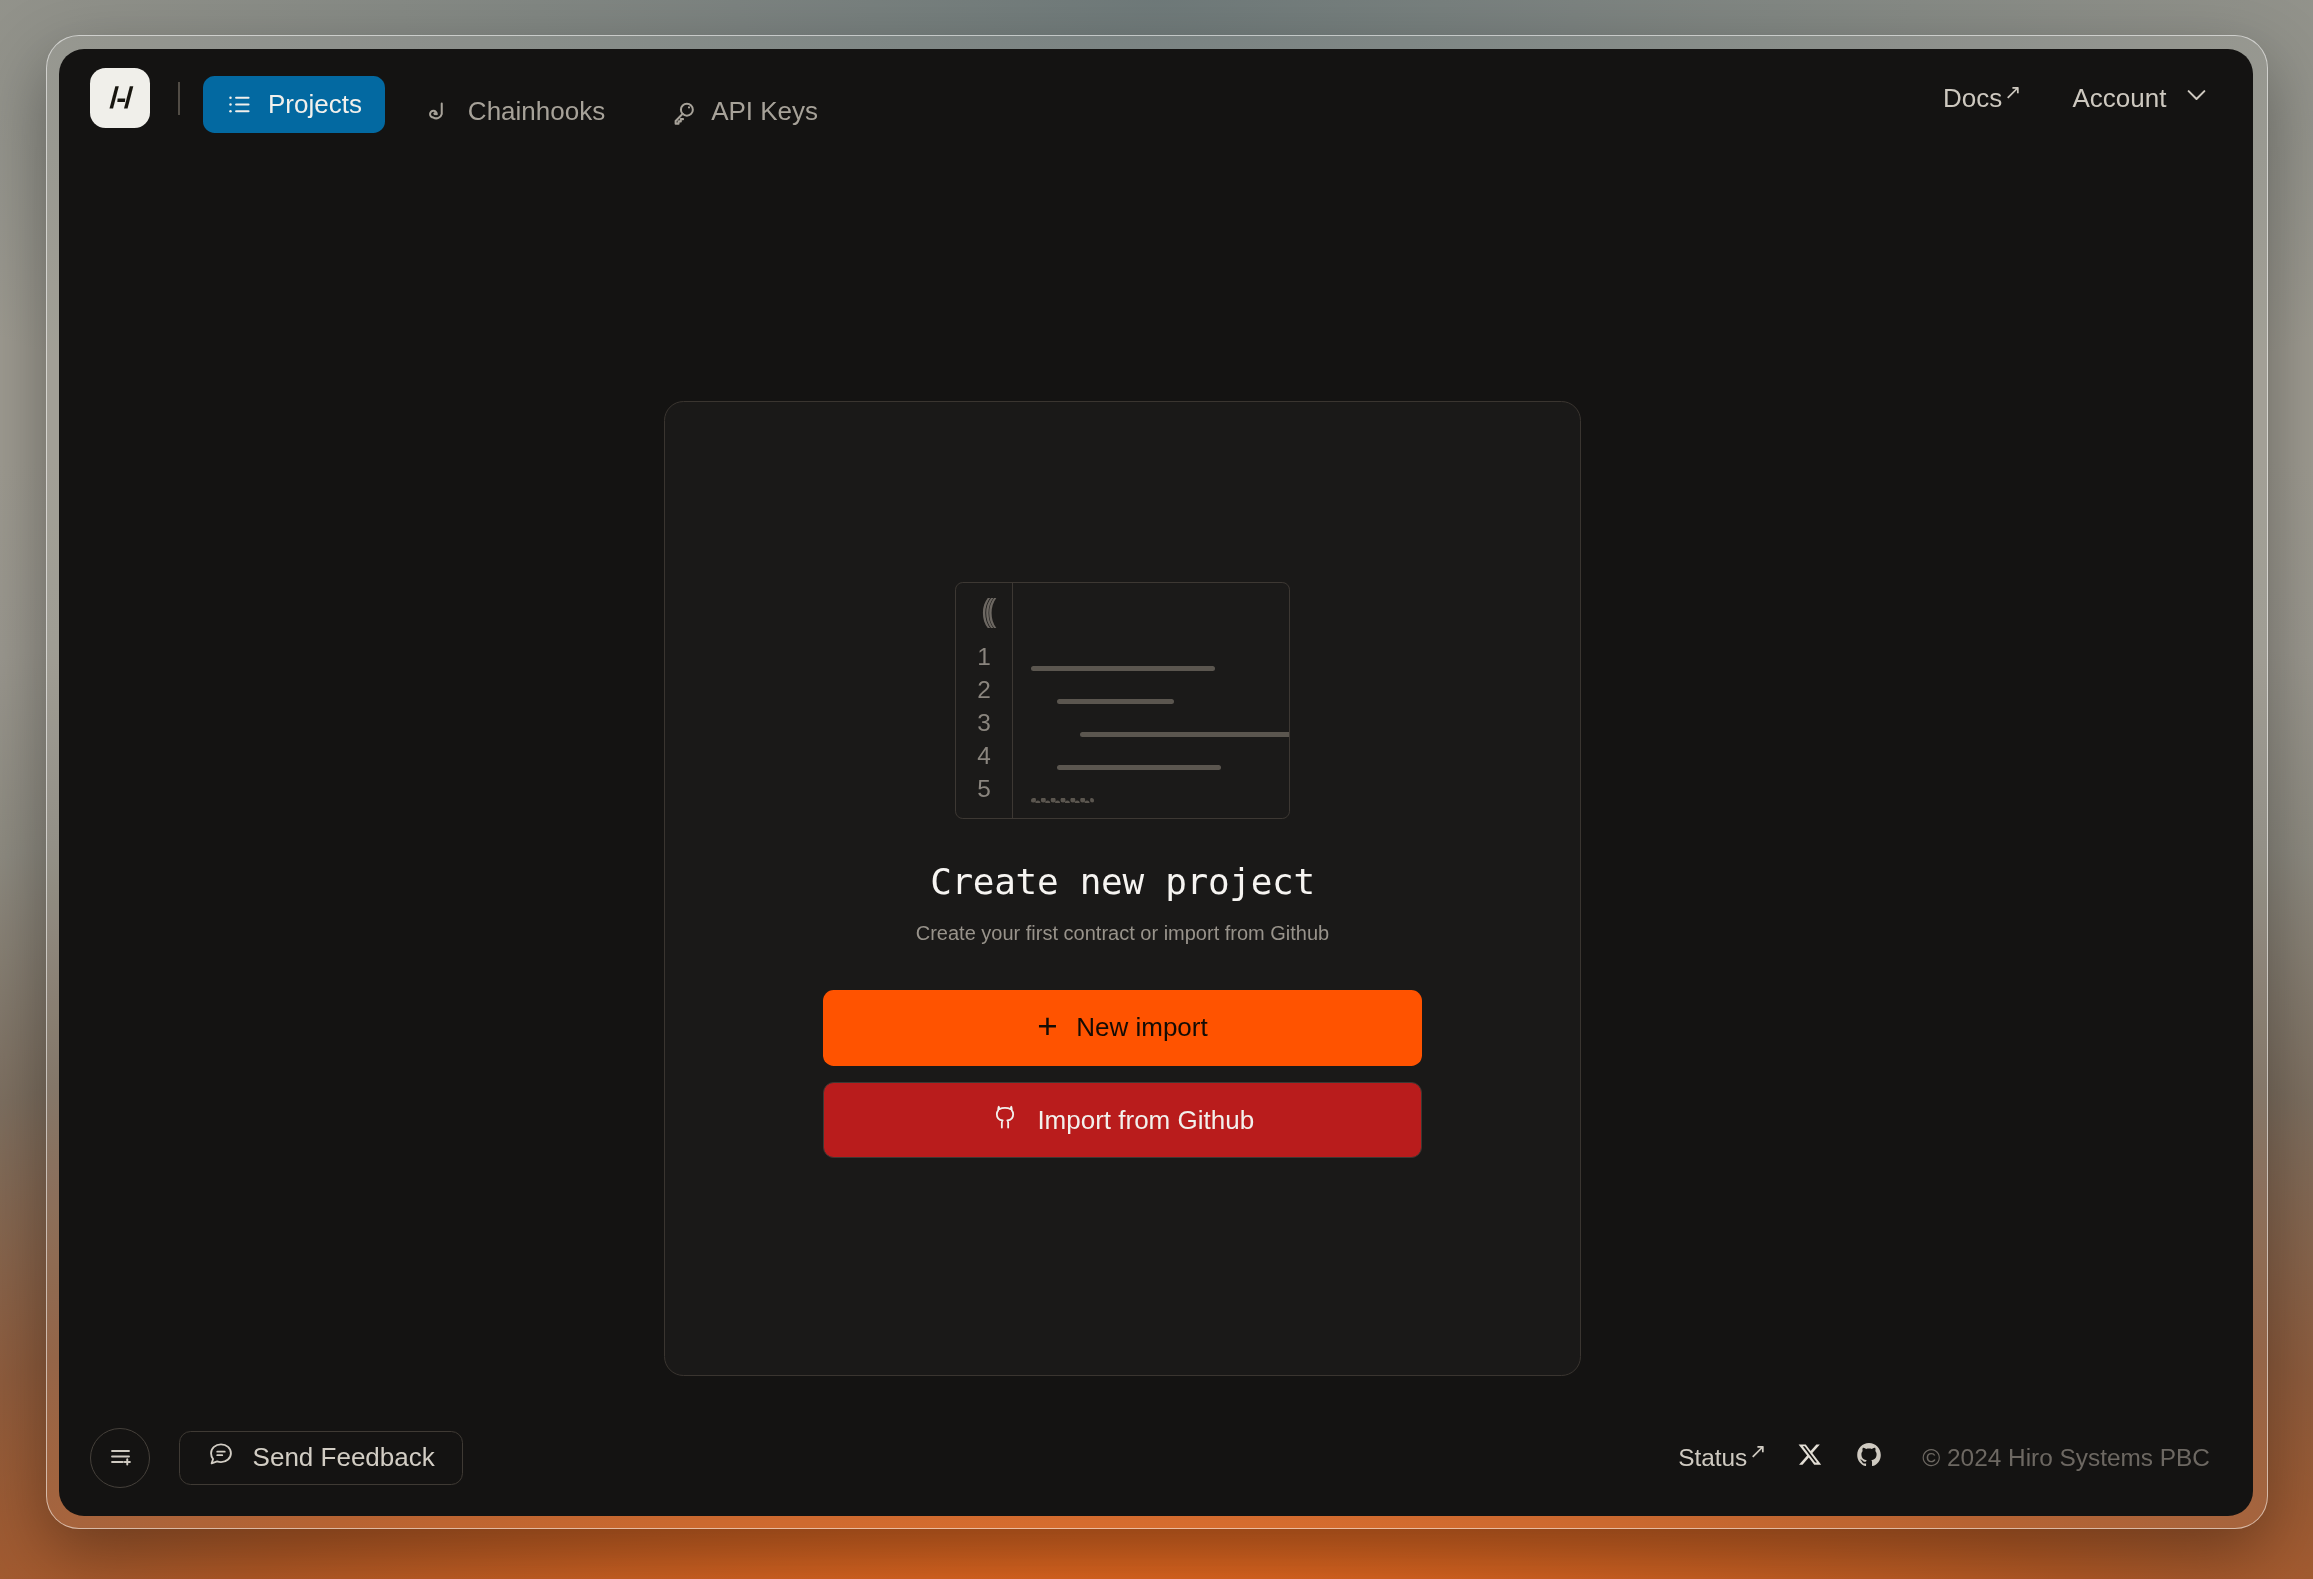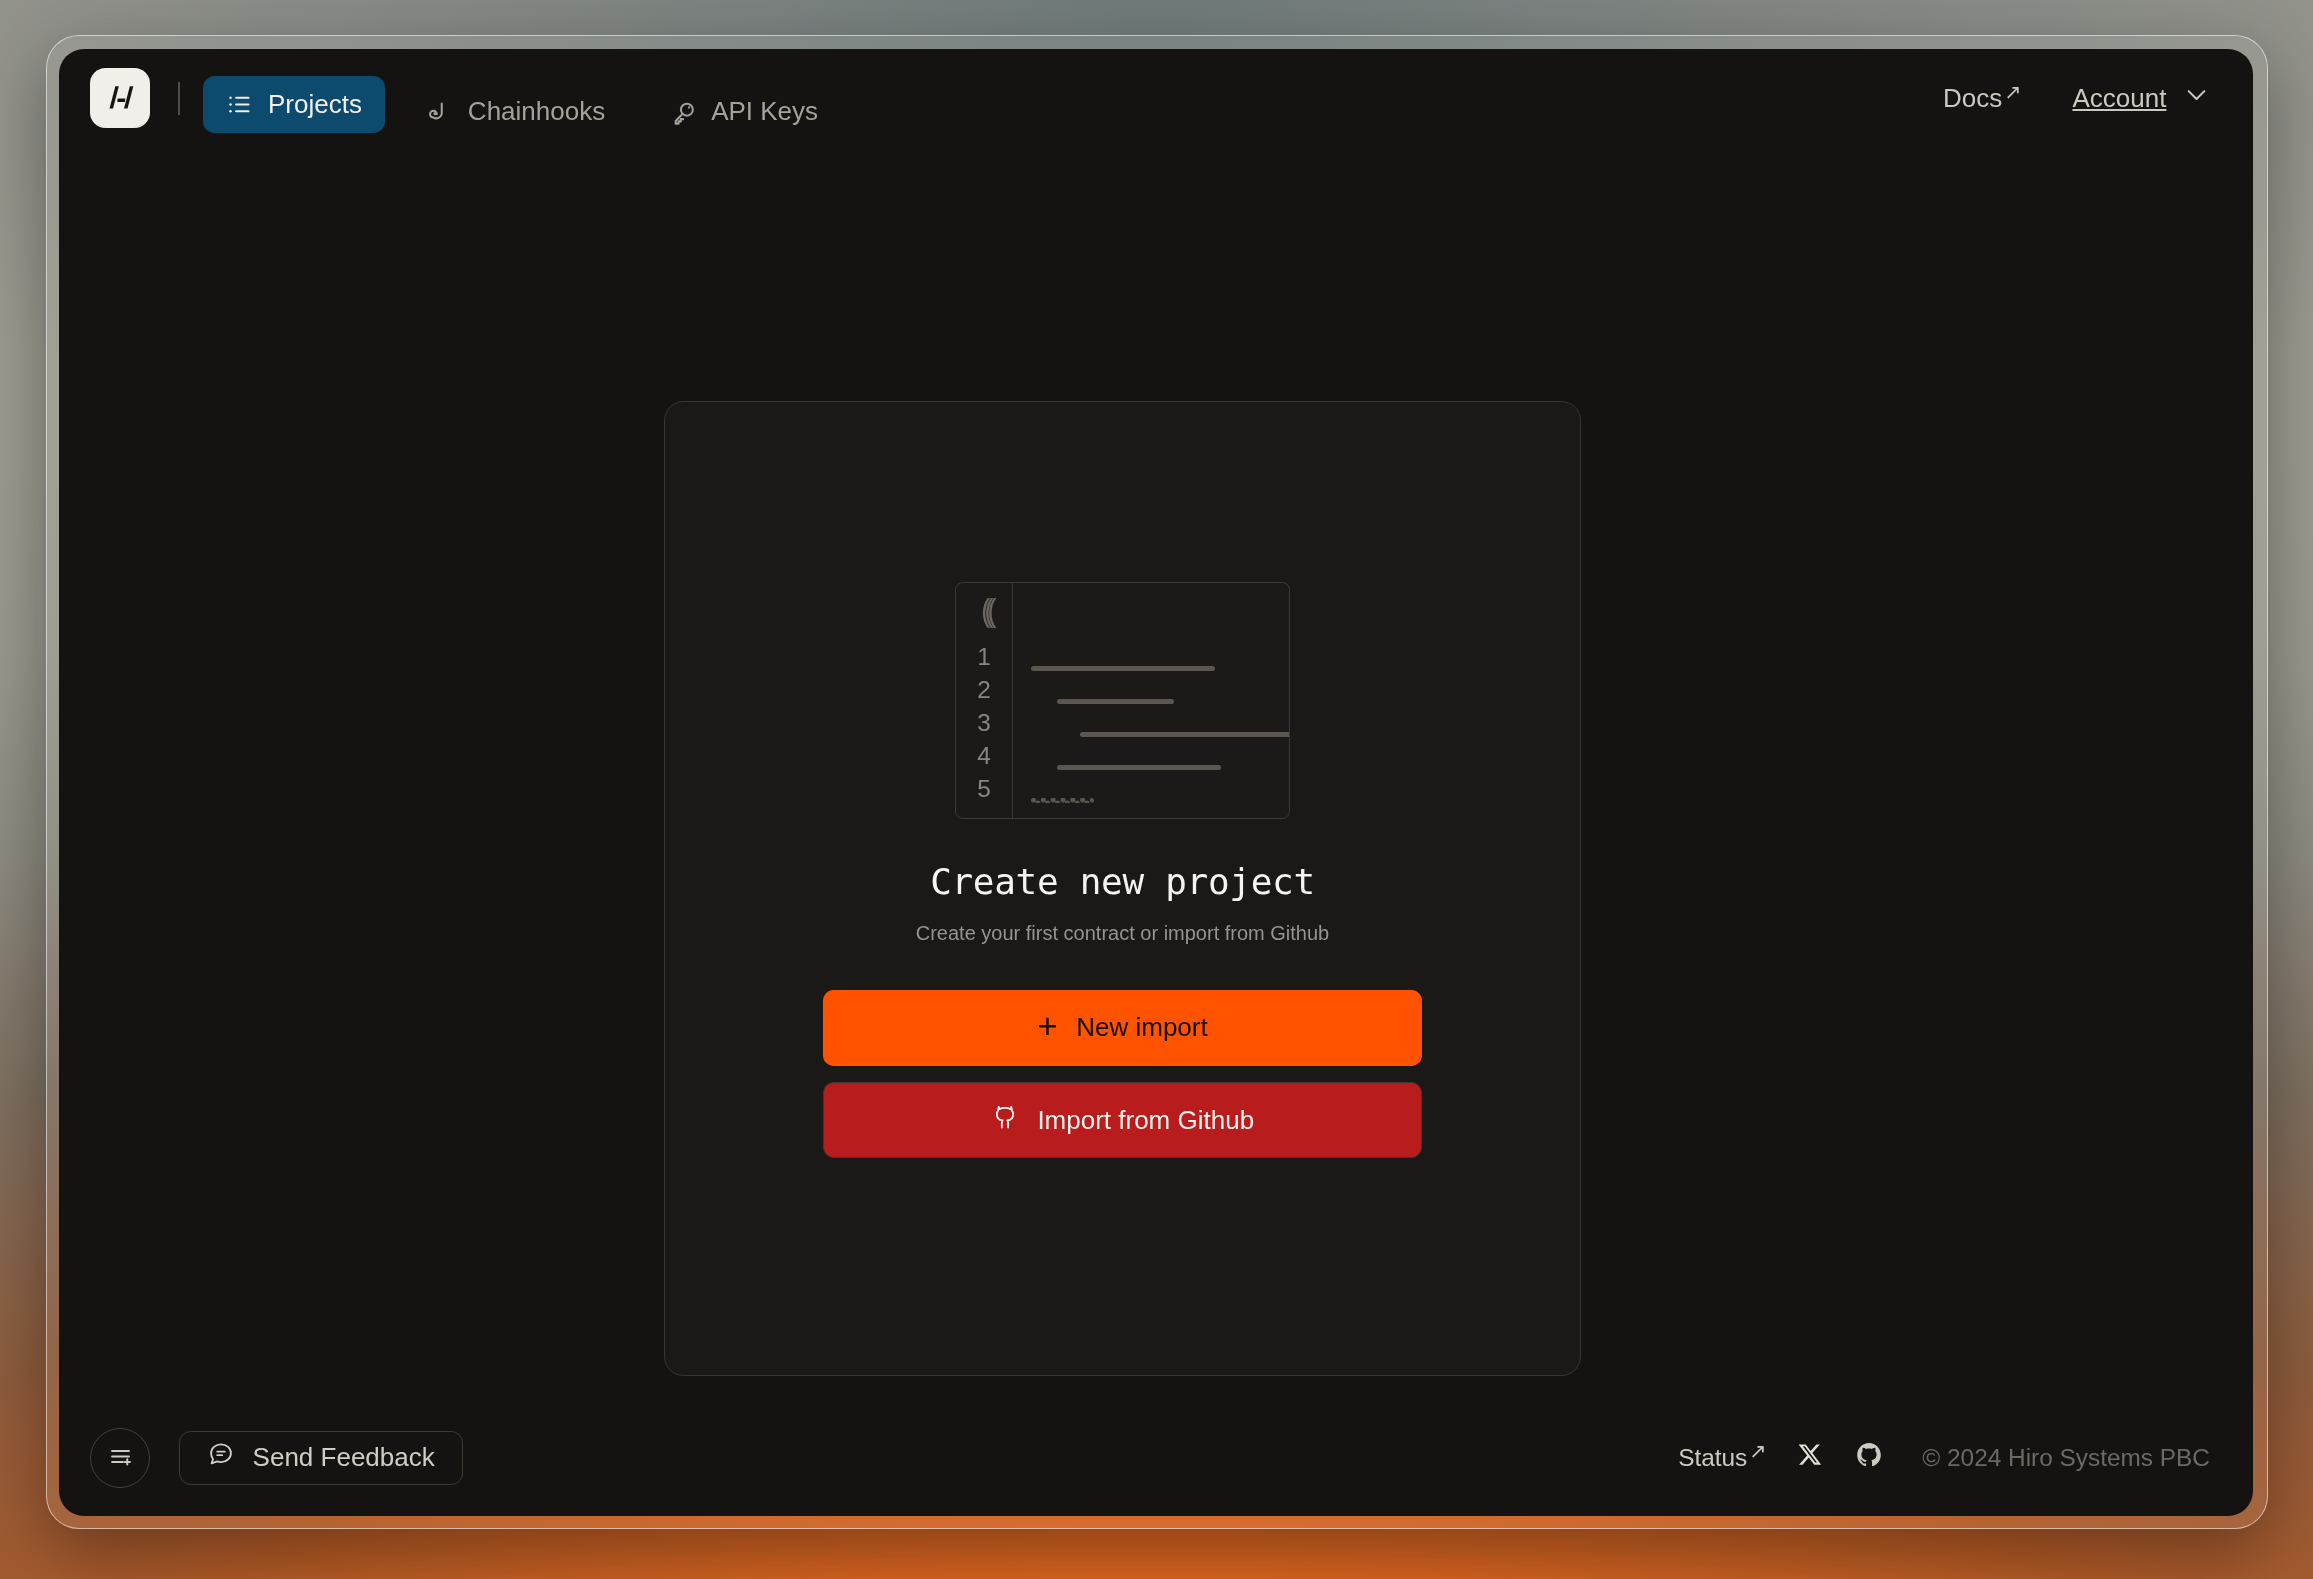--- a/index.html
+++ b/index.html
@@ -79,33 +79,33 @@
   }
   .navitem {
     display:flex; align-items:center; gap:14.6px;
     height:57px; padding:0 23.4px;
     border-radius:11.7px;
     color:#a7a299;
     font-size:26px;
     white-space:nowrap;
     cursor:pointer;
   }
-  .navitem.active { background:#0c4a6e; color:#f2f0ec;margin-top:12px; }
+  .navitem.active { background:#0369a1; color:#f2f0ec;margin-top:12px; }
   .navitem + .navitem { margin-left:17.6px;align-items:flex-end; }
   .navitem svg { flex:0 0 auto; display:block; }
 
   .hdr-right {
     margin-left:auto;
     display:flex; align-items:center; gap:51px;
     color:#cdc8bf;
     font-size:26px;
   }
   .hdr-link { display:inline-flex; align-items:center; gap:2px; cursor:pointer; white-space:nowrap; }
   .ext-arrow { font-size:20.5px; line-height:1; position:relative; top:-5.9px; }
-  .acct { display:inline-flex; align-items:center; gap:16.6px; cursor:pointer;text-decoration:underline; }
+  .acct { display:inline-flex; align-items:center; gap:16.6px; cursor:pointer; }
 
   
   #main {
     flex:1 1 auto;
     position:relative;
   }
   #card {
     position:absolute;
     left:605px; top:254px;
     width:917px; height:975px;

